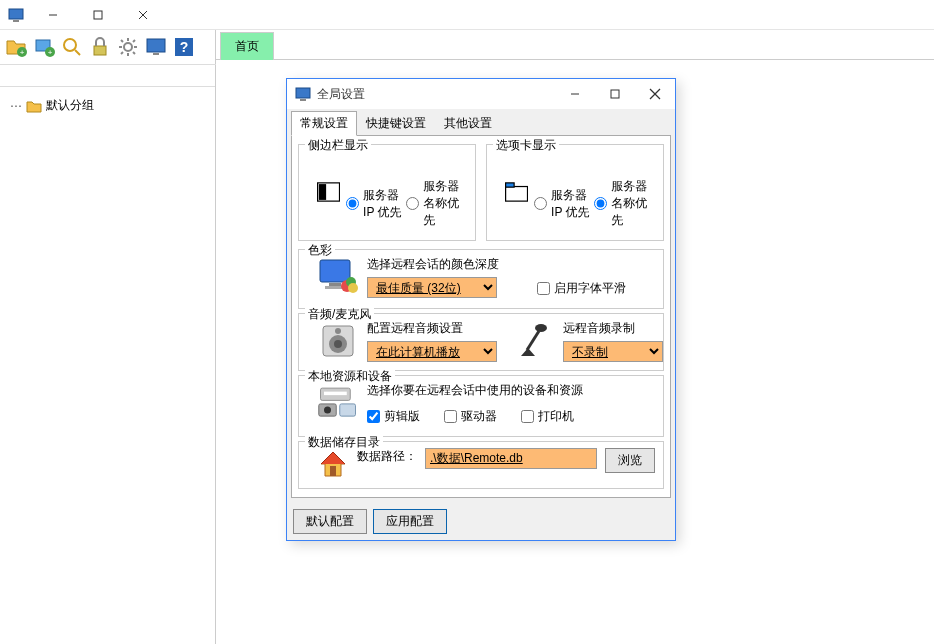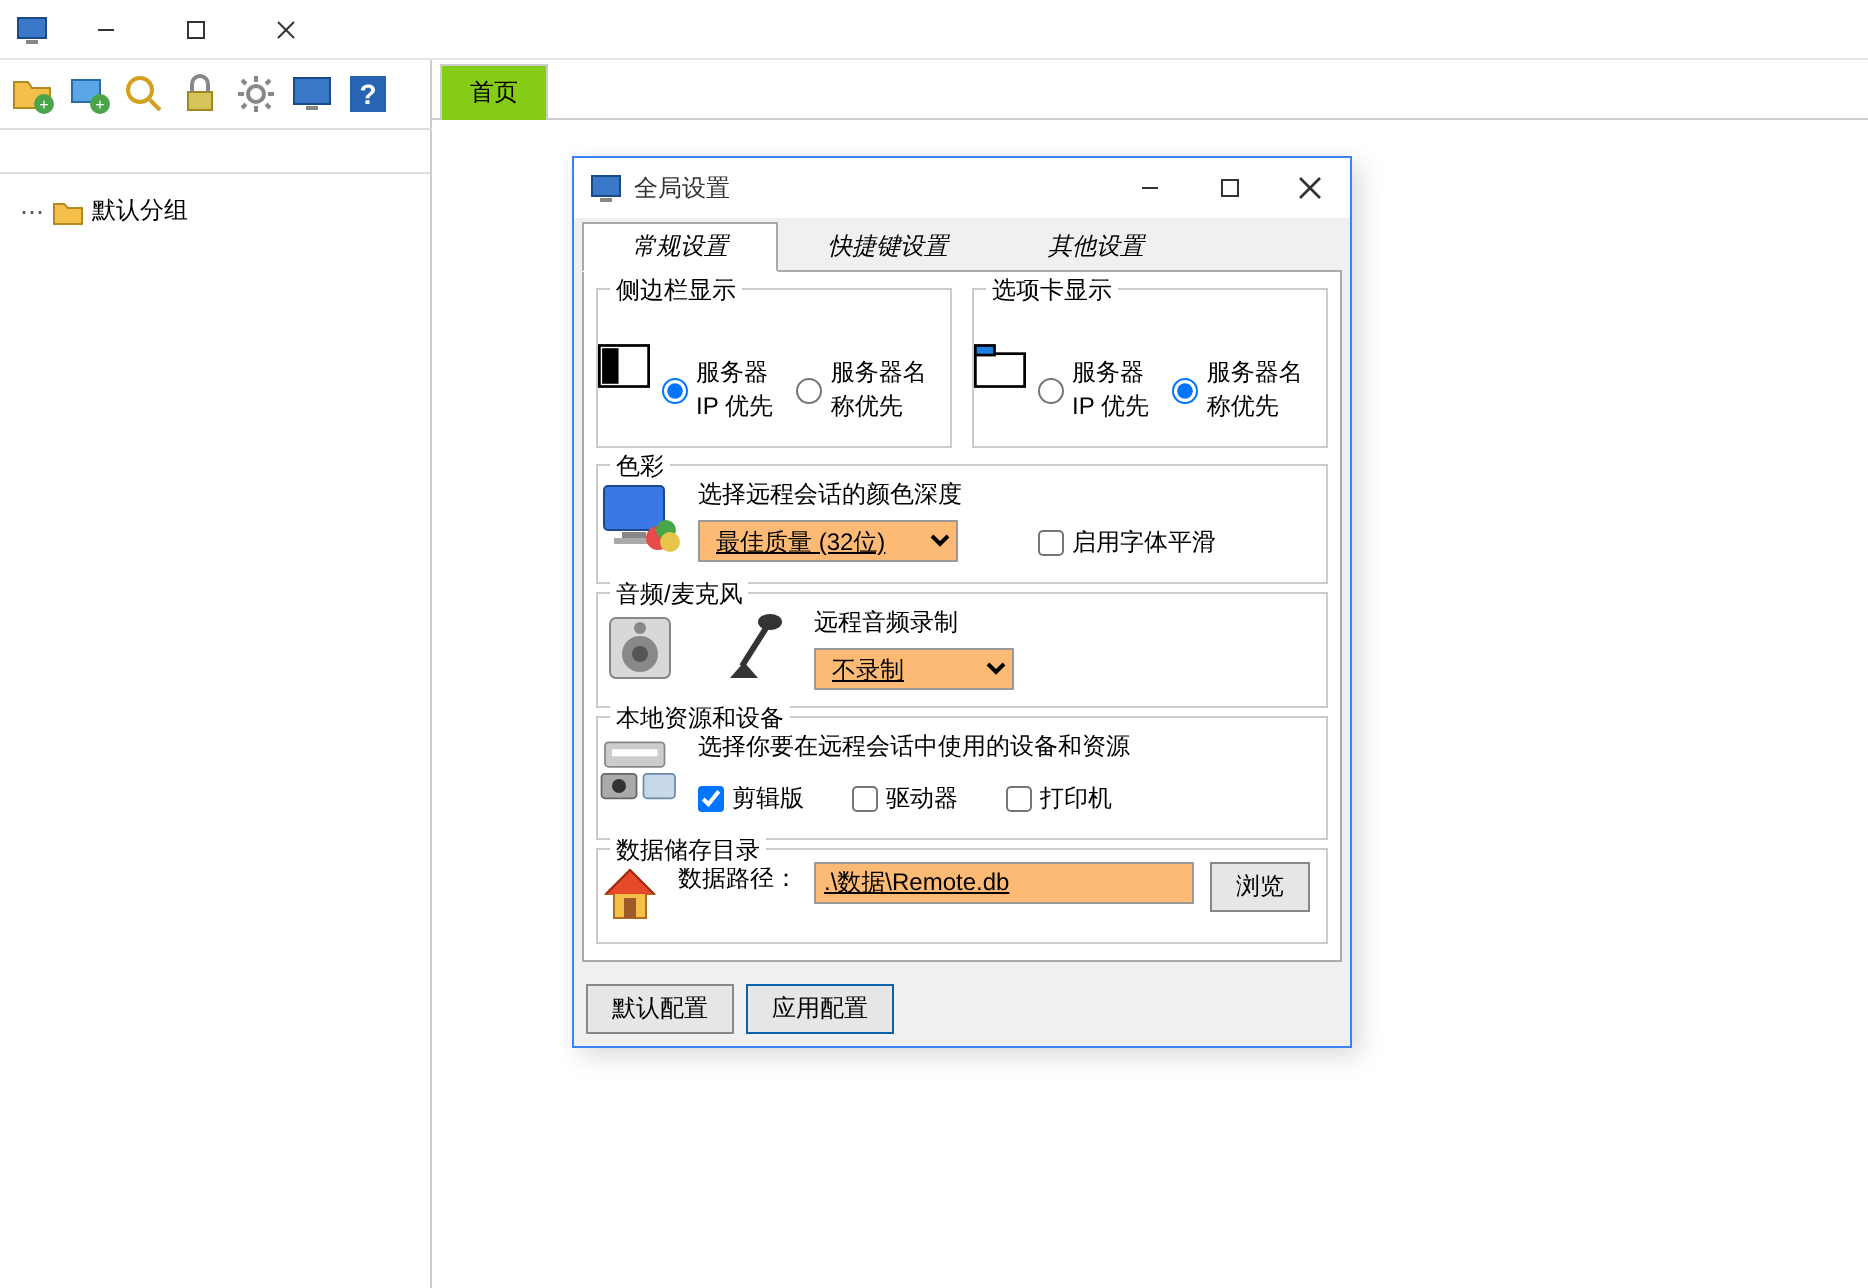--- a/index.html
+++ b/index.html
@@ -80,21 +80,21 @@
   height: 30px;
   display: flex;
   align-items: flex-end;
   border-bottom: 1px solid #ccc;
   padding-left: 4px;
 }
 .tab {
   padding: 5px 14px;
   border: 1px solid #ccc;
   border-bottom: none;
-  background: #84cc16;
+  background: #86efac;
   font-size: 12px;
   position: relative;
   top: 1px;
 }
 
 
 .dialog {
   position: absolute;
   left: 286px;
   top: 78px;
@@ -115,46 +115,45 @@
   width: 40px; height: 30px; display:flex; align-items:center; justify-content:center;
   color:#333;
 }
 
 .dialog-tabs {
   display:flex;
   background:#f0f0f0;
   padding: 2px 4px 0 4px;
 }
 .dialog-tab {
-  padding: 3px 24px;
+  padding: 3px 8px;
   font-size: 12px;
   border: 1px solid transparent;
   cursor: pointer;
-  font-style: italic;
 }
 .dialog-tab.active {
   background:#fff;
   border:1px solid #aaa;
   border-bottom:1px solid #fff;
   position:relative;
   z-index:2;
 }
 .dialog-body {
   background:#fff;
   border:1px solid #aaa;
   margin: 0 4px 4px 4px;
   padding: 4px;
   position:relative;
   top:-1px;
 }
 
 .group {
   border: 1px solid #ccc;
   margin: 4px 2px;
-  padding: 6px 8px 8px 0;
+  padding: 6px 8px 8px 18px;
   position: relative;
 }
 .group-row { display:flex; gap:6px; }
 .group-row .group { flex:1; }
 .group-title {
   position: absolute;
   top: -8px;
   left: 6px;
   background: #fff;
   padding: 0 3px;
@@ -404,20 +403,24 @@
 
     <div class="group">
       <span class="group-title">音频/麦克风</span>
       <div class="row">
         <svg class="big-icon" viewBox="0 0 42 42">
             <rect x="6" y="6" width="30" height="30" rx="3" fill="#d8d8d8" stroke="#888"></rect>
             <circle cx="21" cy="24" r="9" fill="#888"></circle>
             <circle cx="21" cy="24" r="4" fill="#555"></circle>
             <circle cx="21" cy="11" r="3" fill="#888"></circle>
           </svg>
+        <div>
+          <div class="section-label">配置远程音频设置</div>
+          <select><option>在此计算机播放</option></select>
+        </div>
         <svg class="big-icon" viewBox="0 0 42 42" style="margin-left:8px">
             <ellipse cx="28" cy="8" rx="6" ry="4" fill="#333"></ellipse>
             <line x1="26" y1="11" x2="14" y2="30" stroke="#333" stroke-width="3"></line>
             <path d="M8 36 L22 36 L15 28 Z" fill="#333"></path>
           </svg>
         <div>
           <div class="section-label">远程音频录制</div>
           <select style="width:100px"><option>不录制</option></select>
         </div>
       </div>

